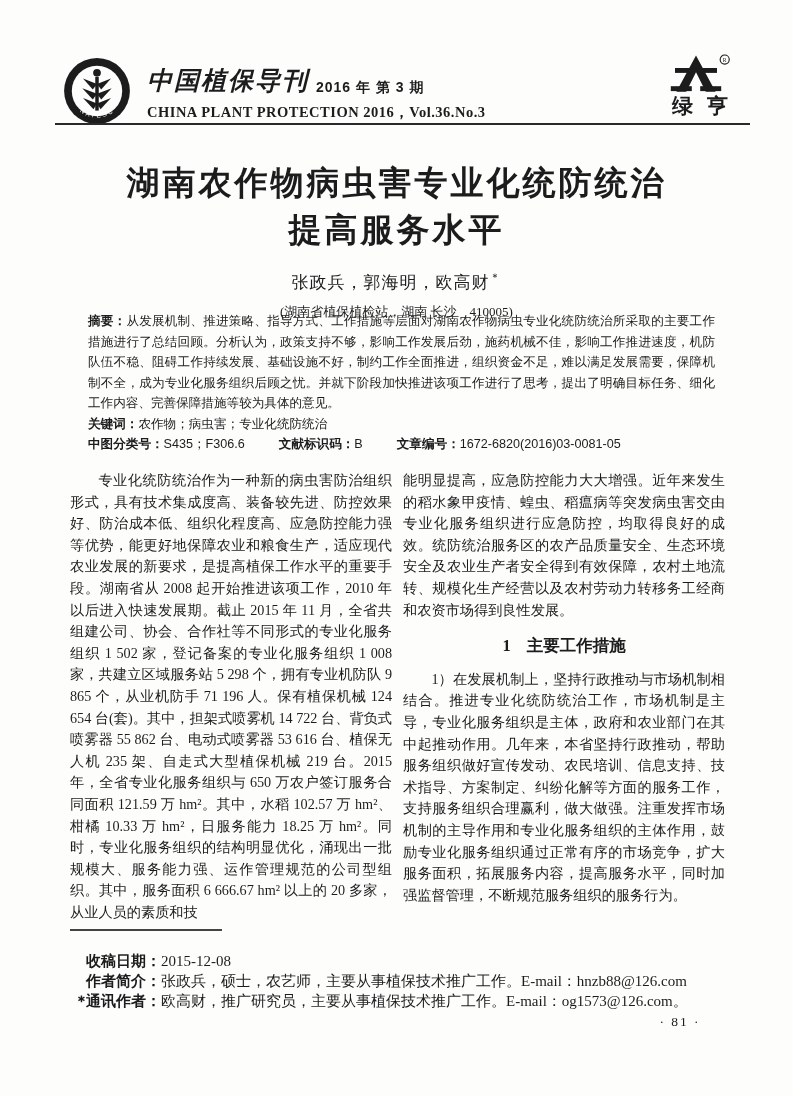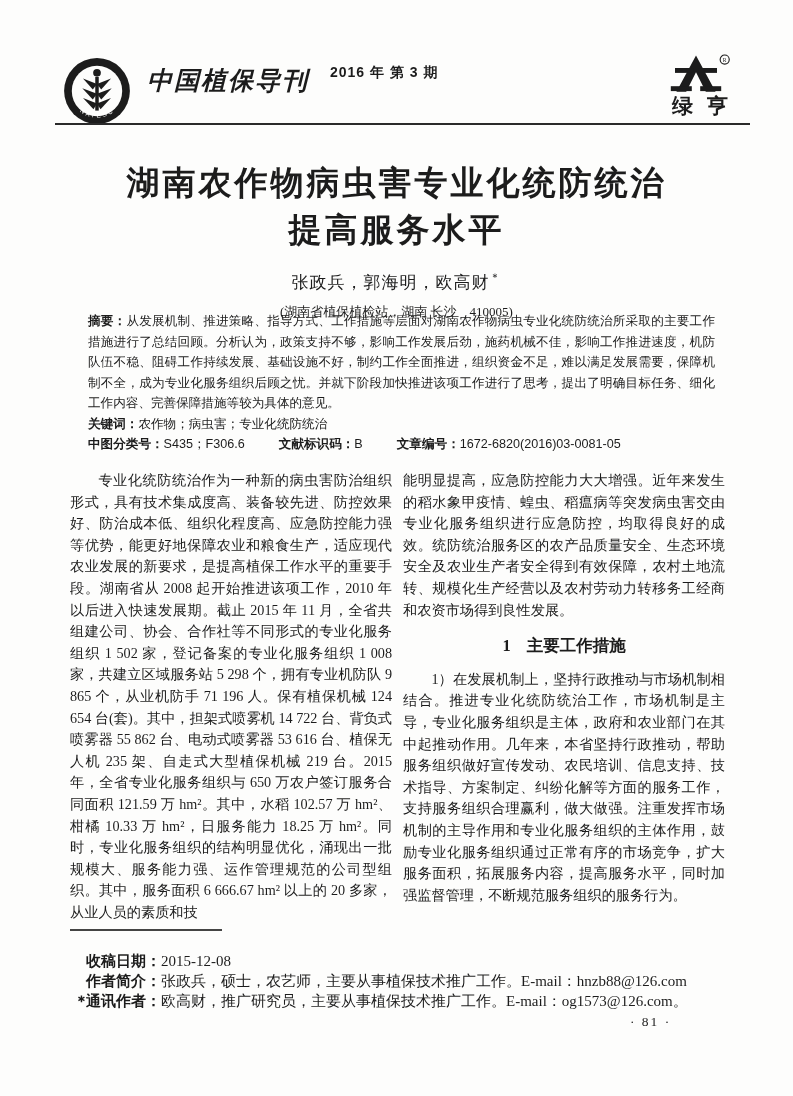--- a/index.html
+++ b/index.html
@@ -14,21 +14,21 @@
     background:#fdfdfc;
     color:var(--ink);
     font-family:var(--serif);
     overflow:hidden;
     margin:0 auto;
   }
   
   .header{position:absolute;left:55px;top:56px;width:695px;height:68px;}
   .seal{position:absolute;left:7px;top:0;width:70px;height:70px;}
   .masthead{position:absolute;left:92px;top:8px;white-space:nowrap;}
-  .masthead-line1{display:flex;align-items:flex-start;gap:21px;}
+  .masthead-line1{display:flex;align-items:flex-end;gap:7px;}
   .journal-name-cn{
     font-family:var(--serif);
     font-weight:bold;font-style:italic;
     font-size:25px;letter-spacing:2px;
   }
   .issue-cn{font-family:var(--sans);font-weight:bold;font-size:14px;letter-spacing:1px;}
   .journal-line-en{
     font-family:var(--serif);font-weight:bold;font-size:14.5px;
     letter-spacing:0.5px;margin-top:6px;
   }
@@ -82,21 +82,21 @@
     position:absolute;left:86px;top:951px;width:620px;
     font-size:15px;line-height:20px;font-family:var(--serif);
   }
   .footnotes .fn-line{white-space:nowrap;}
   .footnotes .fn-label{font-family:var(--sans);font-weight:bold;}
   .footnotes .fn-star{
     display:inline-block;width:12px;margin-left:-12px;
     font-family:var(--sans);font-weight:bold;
   }
   
-  .page-number{position:absolute;left:630px;top:1014px;width:100px;
+  .page-number{position:absolute;left:630px;top:1014px;width:100px;text-align:center;
     font-family:var(--serif);font-size:13.5px;letter-spacing:2px;}
 </style>
 </head>
 <body>
 
 <div class="page">
 
   <div class="header">
 
     <svg class="seal" viewBox="0 0 100 100">
@@ -115,20 +115,21 @@
       <text font-size="9" fill="#ffffff" font-family="'Liberation Sans',sans-serif" letter-spacing="3">
         <textPath href="#sealArc" startOffset="14%">NATESC</textPath>
       </text>
     </svg>
 
     <div class="masthead">
       <div class="masthead-line1">
         <span class="journal-name-cn">中国植保导刊</span>
         <span class="issue-cn">2016 年  第 3 期</span>
       </div>
+      <div class="journal-line-en">CHINA  PLANT  PROTECTION  2016，Vol.36.No.3</div>
     </div>
 
     <div class="right-logo">
       <svg class="right-logo-emblem" width="70" height="42" viewBox="0 0 100 60">
         <polygon points="50,2 78,54 64,54 50,26 36,54 22,54" fill="#1c1c1c"></polygon>
         <rect x="20" y="20" width="26" height="7" fill="#1c1c1c"></rect>
         <rect x="54" y="20" width="26" height="7" fill="#1c1c1c"></rect>
         <rect x="14" y="46" width="30" height="7" fill="#1c1c1c"></rect>
         <rect x="56" y="46" width="30" height="7" fill="#1c1c1c"></rect>
         <circle cx="91" cy="8" r="6.5" fill="none" stroke="#1c1c1c" stroke-width="1.6"></circle>

